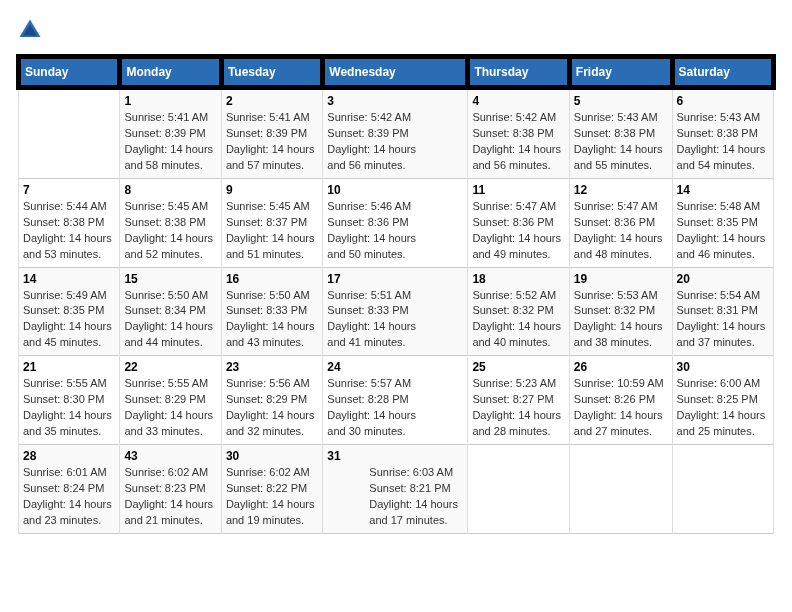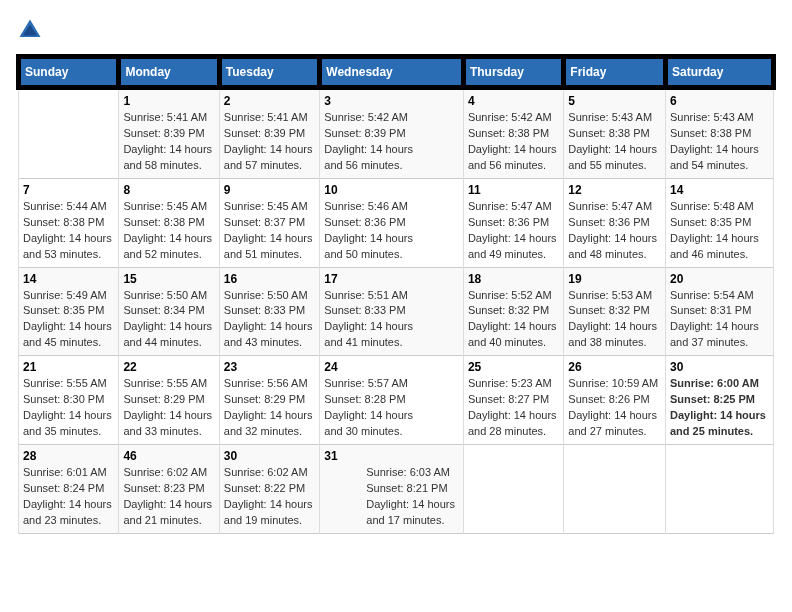--- a/index.html
+++ b/index.html
@@ -311,36 +311,36 @@
         </td>
         <td>
           <span class="day-number">26</span>
           <div class="day-info" style="white-space: pre-line;">Sunrise: 10:59 AM
 Sunset: 8:26 PM
 Daylight: 14 hours
 and 27 minutes.</div>
         </td>
         <td>
           <span class="day-number">30</span>
-          <div class="day-info" style="white-space: pre-line; font-weight: bold;">Sunrise: 6:00 AM
+          <div class="day-info" style="white-space: pre-line;">Sunrise: 6:00 AM
 Sunset: 8:25 PM
 Daylight: 14 hours
 and 25 minutes.</div>
         </td>
       </tr>
       <tr>
         <td>
           <span class="day-number">28</span>
           <div class="day-info" style="white-space: pre-line;">Sunrise: 6:01 AM
 Sunset: 8:24 PM
 Daylight: 14 hours
 and 23 minutes.</div>
         </td>
         <td>
-          <span class="day-number">46</span>
+          <span class="day-number">43</span>
           <div class="day-info" style="white-space: pre-line;">Sunrise: 6:02 AM
 Sunset: 8:23 PM
 Daylight: 14 hours
 and 21 minutes.</div>
         </td>
         <td>
           <span class="day-number">30</span>
           <div class="day-info" style="white-space: pre-line;">Sunrise: 6:02 AM
 Sunset: 8:22 PM
 Daylight: 14 hours

